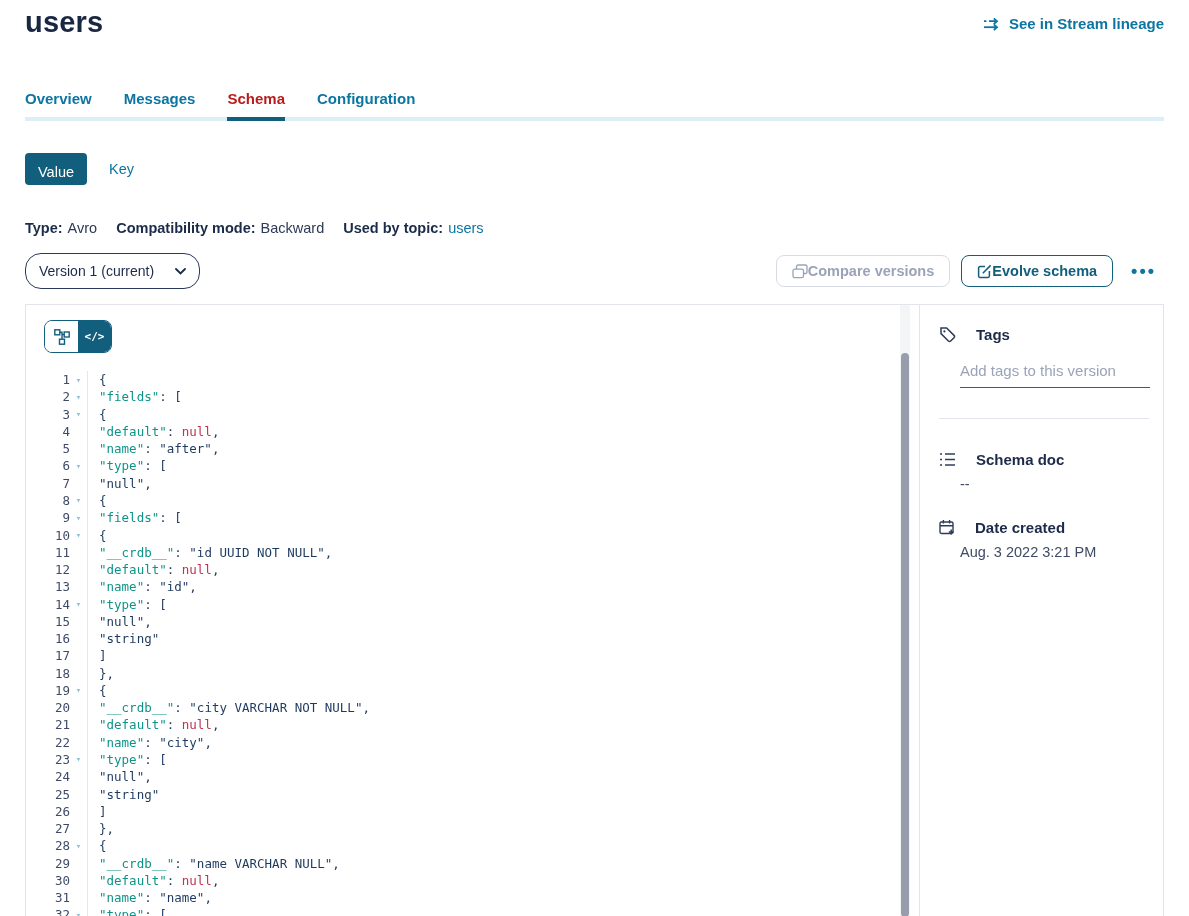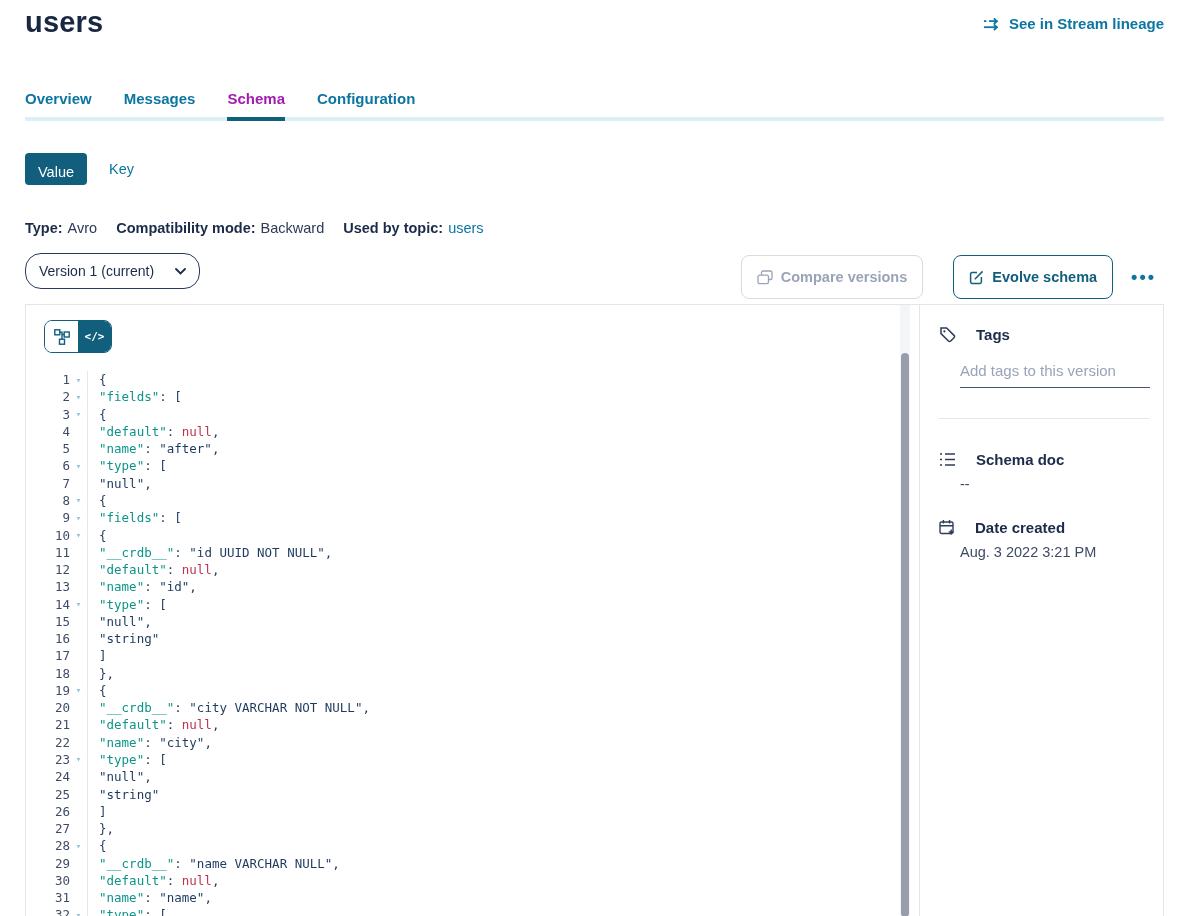--- a/index.html
+++ b/index.html
@@ -12,21 +12,21 @@
   .page-title { position:absolute; left:25px; top:6px; font-size:29px; font-weight:700; letter-spacing:.2px; color:#1a2742; }
   .lineage-link {
     position:absolute; right:25px; top:15px; display:flex; align-items:center; gap:7px;
     color:var(--link); font-size:15px; font-weight:600; cursor:pointer; text-decoration:none;
   }
   
   .tabs { position:absolute; left:25px; right:25px; top:88px; height:33px; }
   .tabs .track { position:absolute; left:0; right:0; bottom:0; height:4px; background:#dceff7; }
   .tabs .row { position:absolute; left:0; top:0; display:flex; gap:32px; height:33px; z-index:2; }
   .tab { font-size:15px; font-weight:600; color:var(--link); cursor:pointer; height:33px; line-height:22px; border-bottom:4px solid transparent; }
-  .tab.active { color:#a21caf; border-bottom-color:var(--accent); cursor:default; }
+  .tab.active { color:#b91c1c; border-bottom-color:var(--accent); cursor:default; }
   
   .serde { position:absolute; left:25px; top:153px; display:flex; align-items:center; }
   .serde .val-btn {
     height:32px; padding:11px 13px; background:var(--accent); color:#fff; border:none; border-radius:4px;
     font-family:inherit; font-size:14.5px; font-weight:400; cursor:pointer;
   }
   .serde .key-btn { margin-left:22px; background:none; border:none; color:var(--link); font-family:inherit; font-size:14.5px; cursor:pointer; }
   
   .meta { position:absolute; left:25px; top:220px; display:flex; gap:19px; font-size:14.5px; }
   .meta .item { display:flex; gap:5px; }
@@ -36,23 +36,23 @@
   
   .version-bar { position:absolute; left:25px; right:25px; top:253px; height:36px; }
   .version-select {
     position:absolute; left:0; top:0; width:175px; height:36px; border:1px solid #2b3a5c; border-radius:16px;
     background:#fff; display:flex; align-items:center; padding:0 13px; cursor:pointer; font-size:14px; color:#1c2b4a;
   }
   .version-select .chev { margin-left:auto; }
   .schema-id { position:absolute; left:186px; top:0; height:36px; display:flex; align-items:center; gap:5px; font-size:14.5px; }
   .schema-id b { font-weight:700; }
   .vb-right { position:absolute; right:0; top:2px; display:flex; align-items:center; }
-  .btn { height:44px; display:flex; align-items:center; gap:8px; border-radius:8px; background:#fff; font-family:inherit; font-size:14.5px; cursor:pointer; }
+  .btn { height:32px; display:flex; align-items:center; border-radius:8px; background:#fff; font-family:inherit; font-size:14.5px; cursor:pointer; }
   .btn.compare { padding:0 15px; border:1px solid #d7dbe4; color:#9aa3b8; font-weight:600; cursor:default; }
-  .btn.evolve { padding:0 15px; border:1px solid var(--accent); color:var(--accent); font-weight:600; margin-left:30px; }
+  .btn.evolve { padding:0 15px; border:1px solid var(--accent); color:var(--accent); font-weight:600; margin-left:11px; }
   .btn.more { border:none; padding:0 8px; margin-left:10px; color:var(--link); font-size:18px; letter-spacing:2px; font-weight:700; line-height:10px; }
   
   .panel { position:absolute; left:25px; top:304px; width:1139px; height:613px; border:1px solid #e2e5eb; border-bottom:none; background:#fff; }
   .view-toggle { position:absolute; left:18px; top:15px; display:flex; border:1px solid var(--accent); border-radius:8px; overflow:hidden; }
   .view-toggle button { width:33px; height:31px; border:none; display:flex; align-items:center; justify-content:center; cursor:pointer; font-family:inherit; }
   .view-toggle .tree { background:#fff; }
   .view-toggle .code { background:var(--accent); color:#fff; font-size:11px; font-weight:700; font-family:"DejaVu Sans Mono", monospace; }
   
   .code-wrap { position:absolute; left:0; top:66px; right:262px; bottom:0; overflow:hidden; font-family:"DejaVu Sans Mono", monospace; font-size:12.5px; }
   .codeline { display:flex; height:17.27px; align-items:center; }

